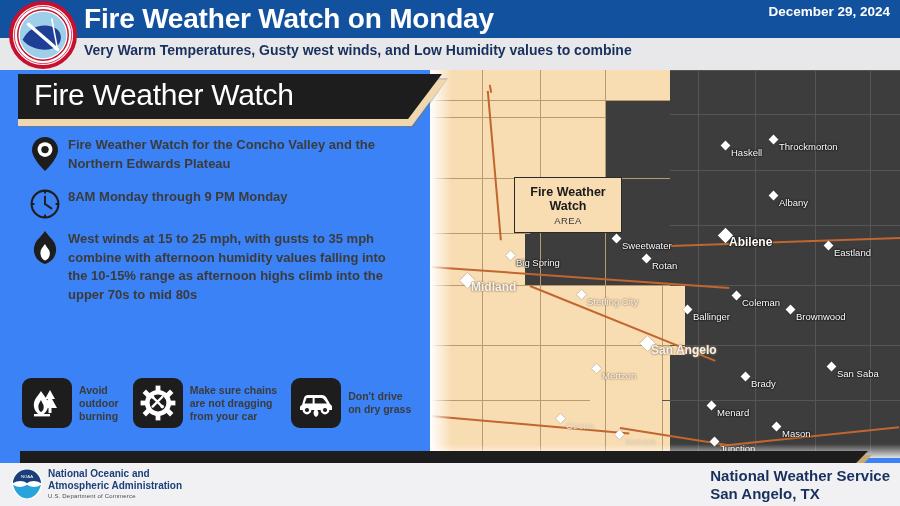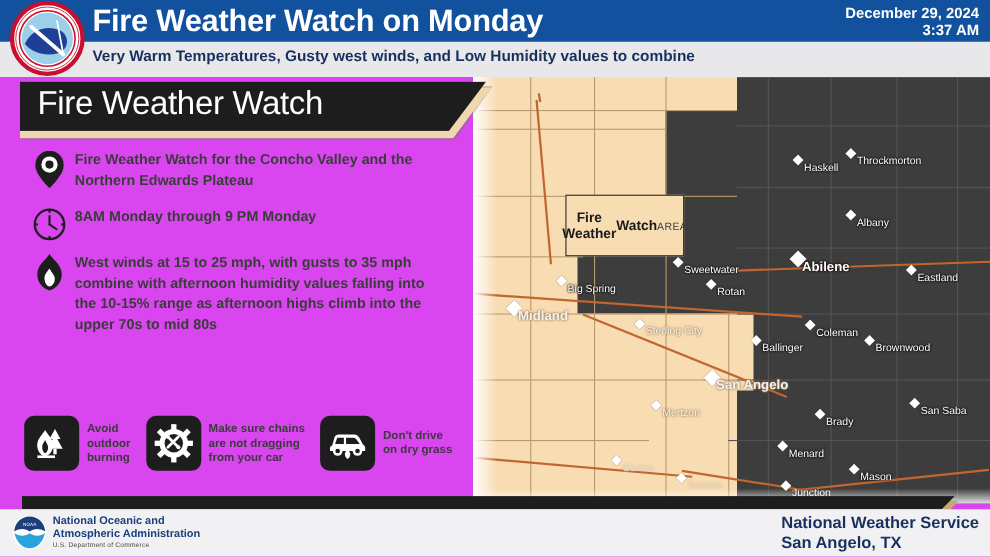--- a/index.html
+++ b/index.html
@@ -2,21 +2,21 @@
 <html><head>
 <meta charset="utf-8">
 <style>
   html,body{margin:0;padding:0;}
   body{
     width:900px;height:506px;overflow:hidden;
     background:#ffffff;
     font-family:"Liberation Sans", sans-serif;
     position:relative;
   }
-  #root{position:relative;width:900px;height:506px;overflow:hidden;background:#d946ef;}
+  #root{position:relative;width:900px;height:506px;overflow:hidden;background:#3b82f6;}
 
   
   .hdr-blue{
     position:absolute;left:0;top:0;width:900px;height:38px;
     background:#12519e;
   }
   .hdr-sub{
     position:absolute;left:0;top:38px;width:900px;height:32px;
     background:#e8e8ea;
   }
@@ -71,21 +71,21 @@
     font-size:9.5px;color:#ffffff;
     text-shadow:0 0 2px #000,0 0 2px #000;
     font-family:"Liberation Sans", sans-serif;
   }
   .city-lbl.big{font-size:12px;font-weight:bold;}
   .city-lbl.dark{color:#f3f3f3;text-shadow:0 0 2px #9d7f55,0 0 2px #9d7f55;}
   .city-lbl.faint{color:#e7ddcd;text-shadow:0 0 2px #c9ab82;}
   .callout{
     position:absolute;left:84px;top:107px;width:106px;height:54px;
     background:#f8dcb2;border:1.5px solid #2a2a2a;
-    display:flex;flex-direction:row;align-items:center;justify-content:center;
+    display:flex;flex-direction:column;align-items:center;justify-content:center;
   }
   .callout-t1{font-size:12.5px;font-weight:bold;color:#1a1a1a;line-height:14px;text-align:center;}
   .callout-t2{font-size:9.5px;color:#3a3a3a;margin-top:2px;letter-spacing:.4px;}
 
   
   .banner-wrap{position:absolute;left:18px;top:74px;width:430px;height:52px;}
   .banner-shadow{
     position:absolute;left:2px;top:4px;width:428px;height:50px;
     background:rgba(120,120,120,.35);
     clip-path:polygon(0 0, 100% 0, 92% 100%, 0 100%);
@@ -170,21 +170,20 @@
     <circle cx="35" cy="35" r="24" fill="#9ecfe8"></circle>
     <path d="M14 40 C20 27, 34 22, 46 27 C54 30, 56 40, 50 46 C42 53, 22 51, 14 40 Z" fill="#1f3f96"></path>
     <path d="M20 24 L50 50" stroke="#ffffff" stroke-width="3.5" stroke-linecap="round"></path>
     <path d="M44 18 L50 50" stroke="#ffffff" stroke-width="1.6"></path>
     <circle cx="35" cy="35" r="29.5" fill="none" stroke="#c8102e" stroke-width="0.8"></circle>
   </svg>
 
   <div class="hdr-title">Fire Weather Watch on Monday</div>
   <div class="hdr-date">
     <div>December 29, 2024</div>
-    <div>3:37 AM</div>
   </div>
   <div class="hdr-subtitle">Very Warm Temperatures, Gusty west winds, and Low Humidity values to combine</div>
 
   <div class="map">
 
     <div class="map-tan"></div>
     <div class="tan-block" style="left:0;top:0;width:175px;height:46px;"></div>
     <div class="tan-block" style="left:0;top:0;width:200px;height:30px;"></div>
     <div class="dark-block" style="left:95px;top:108px;width:145px;height:112px;"></div>
     <div class="dark-block" style="left:175px;top:30px;width:65px;height:80px;"></div>

